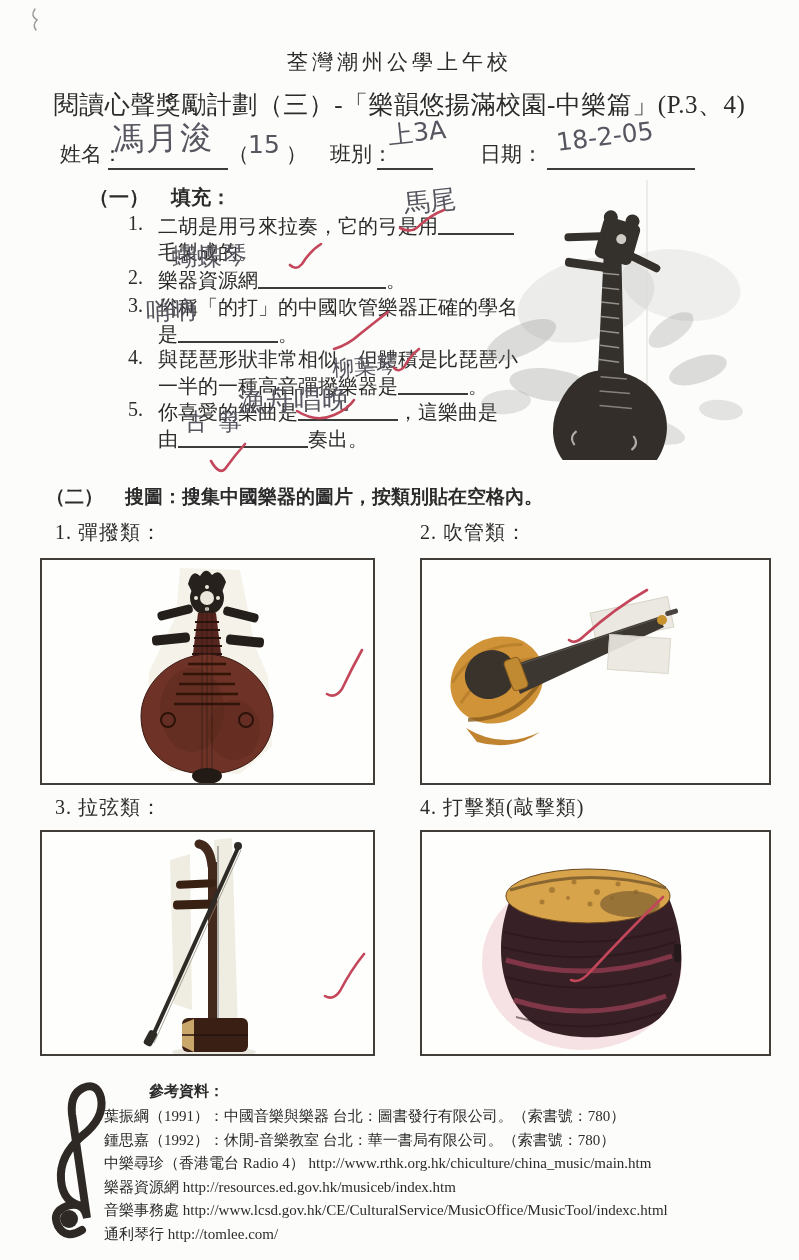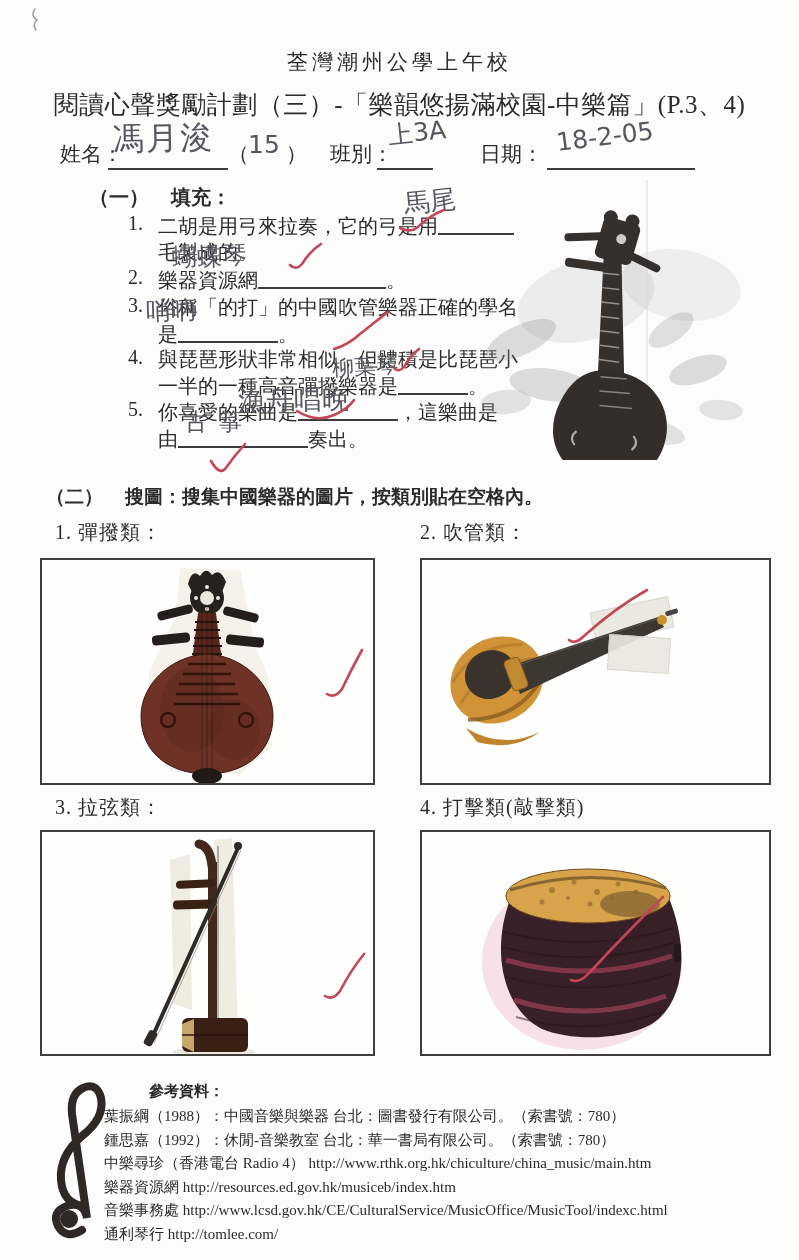--- a/index.html
+++ b/index.html
@@ -305,21 +305,21 @@
         <path d="M6,88 Q15,92 26,79 Q62,40 98,5"></path>
       </svg>
   </div>
 
   <svg class="abs" style="left:22px;top:1078px" width="102" height="172" viewBox="0 0 102 172">
     <path d="M60,152 Q44,162 36,148 Q29,134 45,128 Q62,123 65,140 L50,36 Q48,16 61,10 Q75,4 79,20 Q83,40 60,58 Q37,78 39,102 Q41,126 62,128" stroke="#2e2925" stroke-width="8" fill="none" stroke-linecap="round"></path>
     <circle cx="47" cy="141" r="9" fill="#2e2925"></circle>
   </svg>
   <div class="abs" style="left:104px;top:1082px;width:690px;height:170px">
     <div class="ref refh" style="top:0">參考資料：</div>
-    <div class="ref" style="top:25px">葉振綱（1988）：中國音樂與樂器  台北：圖書發行有限公司。（索書號：780）</div>
+    <div class="ref" style="top:25px">葉振綱（1991）：中國音樂與樂器  台北：圖書發行有限公司。（索書號：780）</div>
     <div class="ref" style="top:49px">鍾思嘉（1992）：休閒-音樂教室  台北：華一書局有限公司。（索書號：780）</div>
     <div class="ref" style="top:72px">中樂尋珍（香港電台 Radio 4）   http://www.rthk.org.hk/chiculture/china_music/main.htm</div>
     <div class="ref" style="top:96px">樂器資源網  http://resources.ed.gov.hk/musiceb/index.htm</div>
     <div class="ref" style="top:119px">音樂事務處  http://www.lcsd.gov.hk/CE/CulturalService/MusicOffice/MusicTool/indexc.html</div>
     <div class="ref" style="top:143px">通利琴行    http://tomlee.com/</div>
   </div>
 
 </div>
 
 </body></html>

